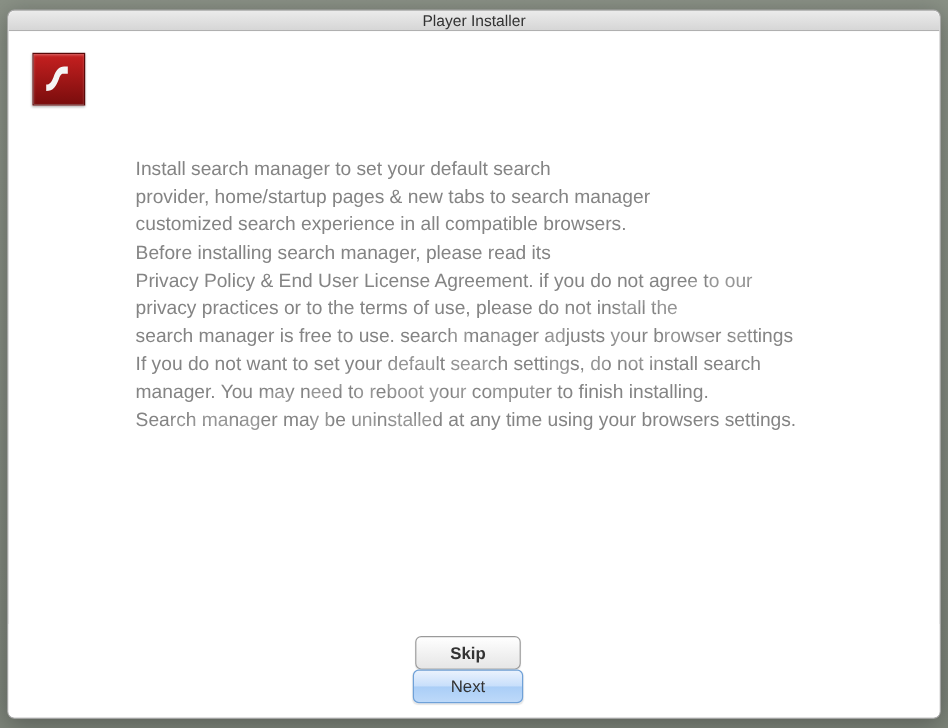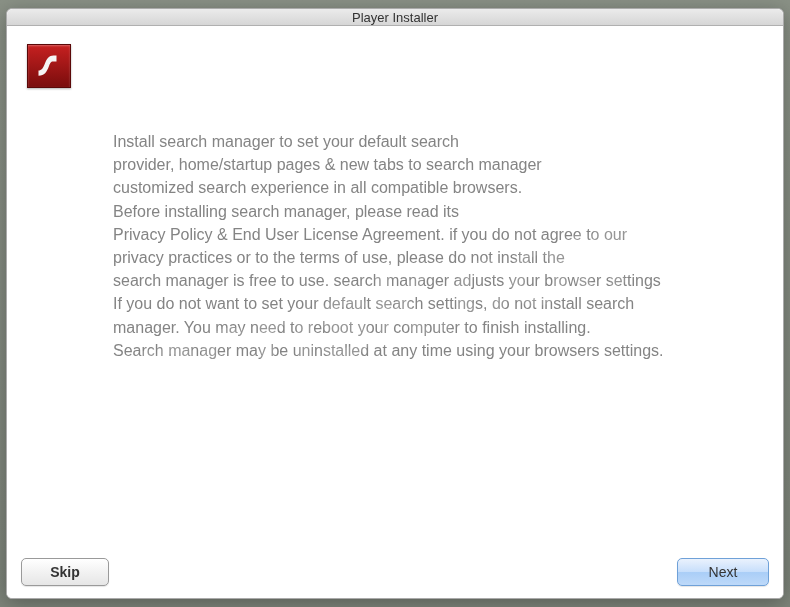--- a/index.html
+++ b/index.html
@@ -95,25 +95,26 @@
       font-size: 11.5px;
       color: #888;
       border-bottom: 1px solid #ccc;
       line-height: 1.5;
     }
     .footer-text a {
       color: #2161c9;
       text-decoration: underline;
     }
     .button-bar {
-      padding: 10px 14px 12px 14px;
+      padding: 10px 24px 12px 14px;
       display: flex;
       justify-content: space-between;
       align-items: center;
       background: #fff;
+      flex-direction: column;
     }
     .btn {
       min-width: 88px;
       height: 28px;
       border: 1px solid #9a9a9a;
       border-radius: 5px;
       background: linear-gradient(to bottom, #ffffff 0%, #f2f2f2 50%, #e6e6e6 100%);
       font-size: 14px;
       color: #333;
       cursor: pointer;

